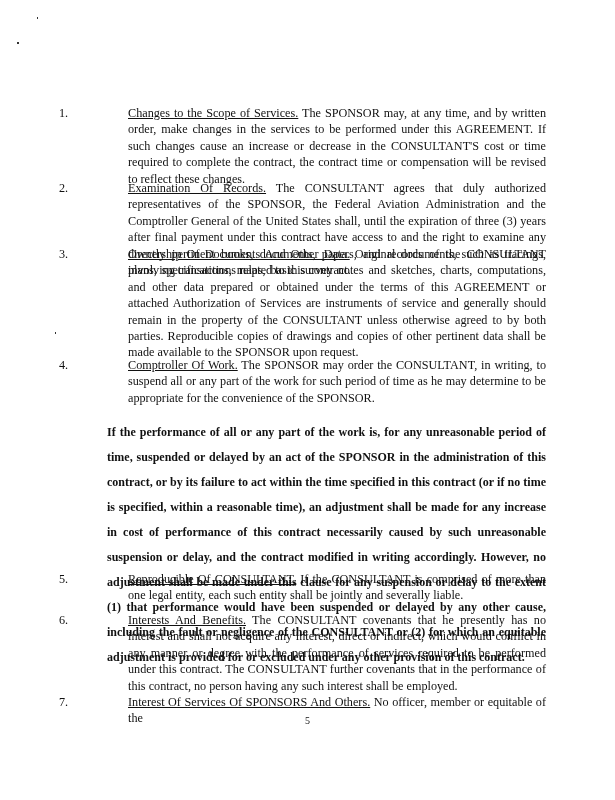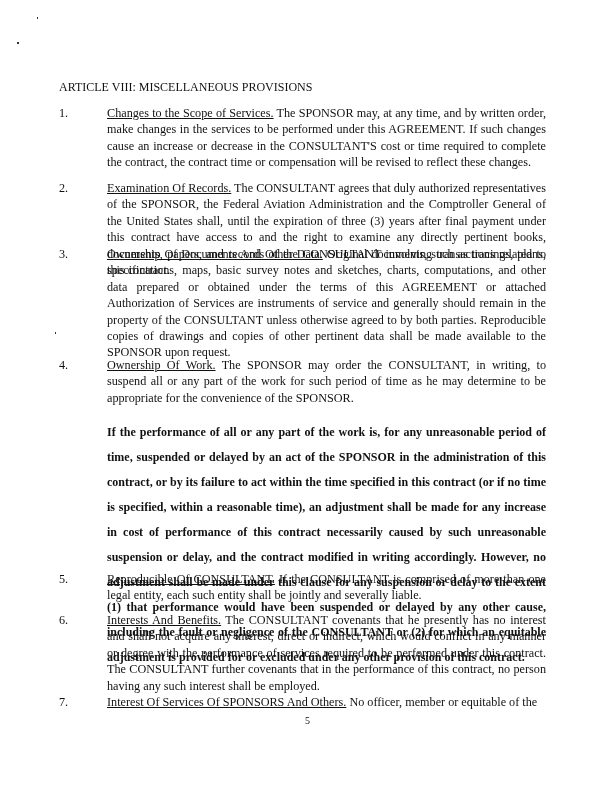--- a/index.html
+++ b/index.html
@@ -3,53 +3,52 @@
   <meta charset="utf-8">
   <style>
     html, body { margin: 0; padding: 0; background: #ffffff; }
     body { width: 615px; height: 800px; position: relative; overflow: hidden;
            font-family: "Liberation Serif", "DejaVu Serif", serif; color: #111; }
     .page { position: absolute; left: 0; top: 0; width: 615px; height: 800px; }
     .speck { position: absolute; width: 2px; height: 2px; background: #333; }
     .heading { position: absolute; left: 59px; top: 80px; font-size: 12px; letter-spacing: 0; }
     .item { position: absolute; left: 59px; width: 487px; font-size: 12.2px; line-height: 16.4px; }
     .item .num { position: absolute; left: 0; top: 0; width: 40px; }
-    .item .body { margin-left: 48px; text-align: justify; }
+    .item .body { margin-left: 69px; text-align: justify; }
     .item .title { text-decoration: underline; }
     .para { position: absolute; left: 107px; width: 439px; font-size: 12px; line-height: 25px; text-align: justify; font-weight: bold; }
     .pagenum { position: absolute; left: 0; width: 615px; top: 715px; text-align: center; font-size: 10px; }
   </style>
 </head>
 <body>
 
 <div class="page">
   <div class="speck" style="left:37px;top:17px;width:1px;height:2px;"></div>
   <div class="speck" style="left:17px;top:42px;"></div>
   <div class="speck" style="left:55px;top:332px;width:1px;"></div>
 
-  <div class="heading">ARTICLE VIII:  MISCELLANEOUS PROVISIONS</div>
 
   <div class="item" style="top:105px;">
     <span class="num">1.</span>
     <div class="body"><span class="title">Changes to the Scope of Services.</span><span> The SPONSOR may, at any time, and by written order, make changes in the services to be performed under this AGREEMENT.  If such changes cause an increase or decrease in the CONSULTANT'S cost or time required to complete the contract, the contract time or compensation will be revised to reflect these changes.</span></div>
   </div>
 
   <div class="item" style="top:180px;">
     <span class="num">2.</span>
     <div class="body"><span class="title">Examination Of Records.</span><span> The CONSULTANT agrees that duly authorized representatives of the SPONSOR, the Federal Aviation Administration and the Comptroller General of the United States shall, until the expiration of three (3) years after final payment under this contract have access to and the right to examine any directly pertinent books, documents, papers, and records of the CONSULTANT involving transactions related to this contract.</span></div>
   </div>
 
   <div class="item" style="top:246px;">
     <span class="num">3.</span>
     <div class="body"><span class="title">Ownership Of Documents And Other Data.</span><span>  Original documents, such as tracings, plans, specifications, maps, basic survey notes and sketches, charts, computations, and other data prepared or obtained under the terms of this AGREEMENT or attached Authorization of Services are instruments of service and generally should remain in the property of the CONSULTANT unless otherwise agreed to by both parties.  Reproducible copies of drawings and copies of other pertinent data shall be made available to the SPONSOR upon request.</span></div>
   </div>
 
   <div class="item" style="top:357px;">
     <span class="num">4.</span>
-    <div class="body"><span class="title">Ownership Of Work.</span><span>  The SPONSOR may order the CONSULTANT, in writing, to suspend all or any part of the work for such period of time as he may determine to be appropriate for the convenience of the SPONSOR.</span></div>
+    <div class="body"><span class="title">Comptroller Of Work.</span><span>  The SPONSOR may order the CONSULTANT, in writing, to suspend all or any part of the work for such period of time as he may determine to be appropriate for the convenience of the SPONSOR.</span></div>
   </div>
   <div class="para" style="top:420px;">If the performance of all or any part of the work is, for any unreasonable period of time, suspended or delayed by an act of the SPONSOR in the administration of this contract, or by its failure to act within the time specified in this contract (or if no time is specified, within a reasonable time), an adjustment shall be made for any increase in cost of performance of this contract necessarily caused by such unreasonable suspension or delay, and the contract modified in writing accordingly.  However, no adjustment shall be made under this clause for any suspension or delay to the extent (1) that performance would have been suspended or delayed by any other cause, including the fault or negligence of the CONSULTANT or (2) for which an equitable adjustment is provided for or excluded under any other provision of this contract.</div>
 
   <div class="item" style="top:571px;">
     <span class="num">5.</span>
     <div class="body"><span class="title">Reproducible Of CONSULTANT.</span><span>  If the CONSULTANT is comprised of more than one legal entity, each such entity shall be jointly and severally liable.</span></div>
   </div>
 
   <div class="item" style="top:612px;">
     <span class="num">6.</span>

